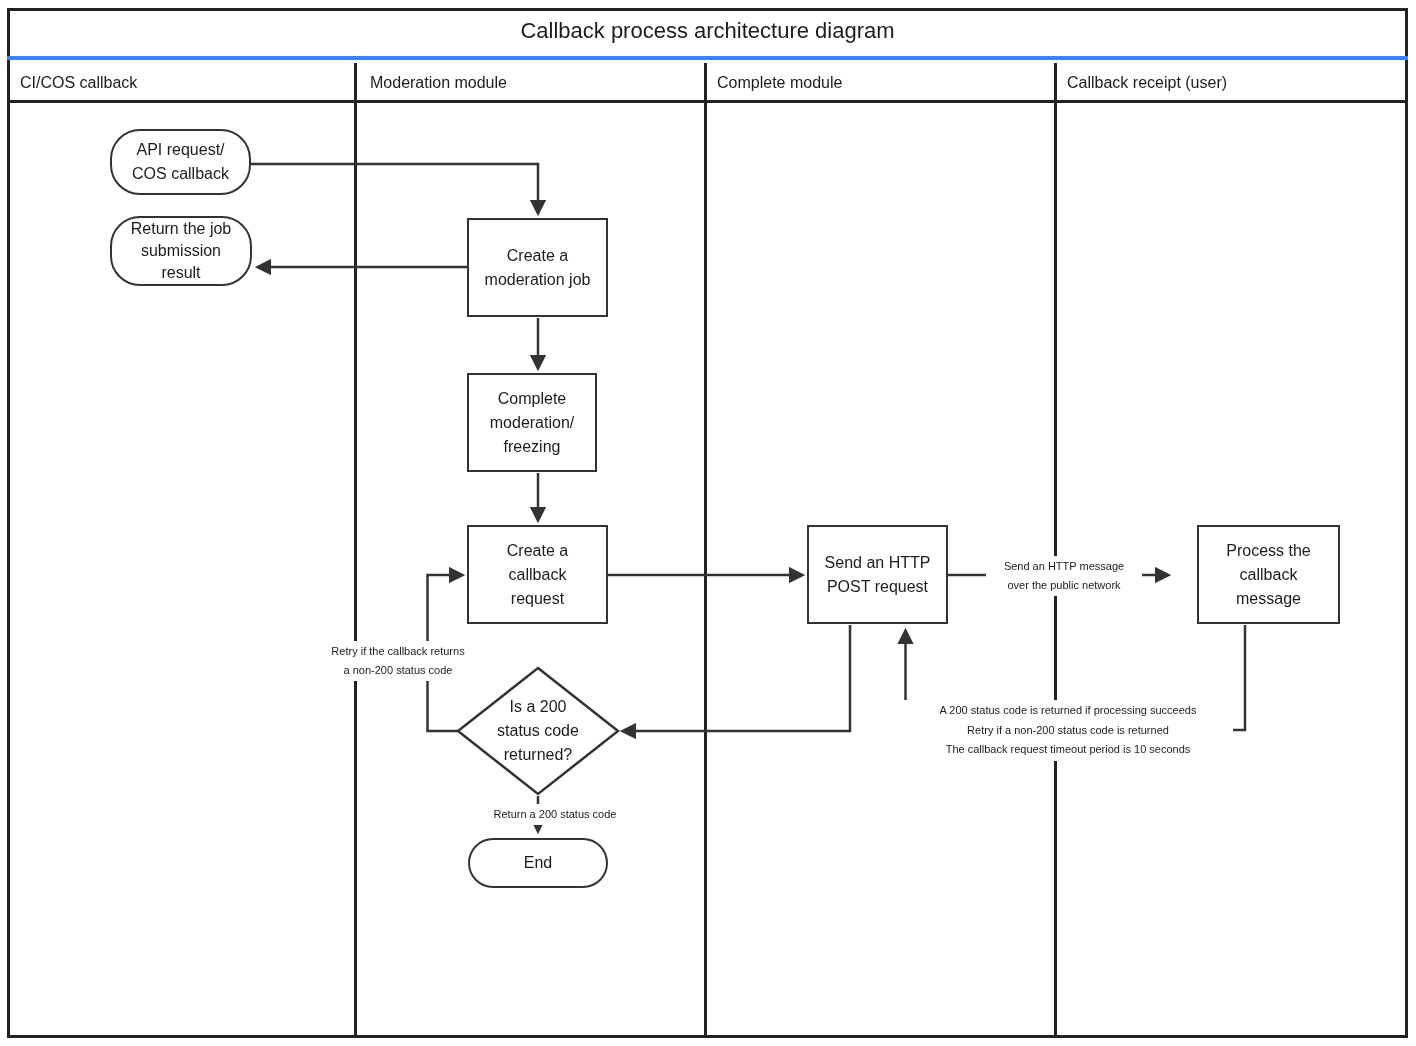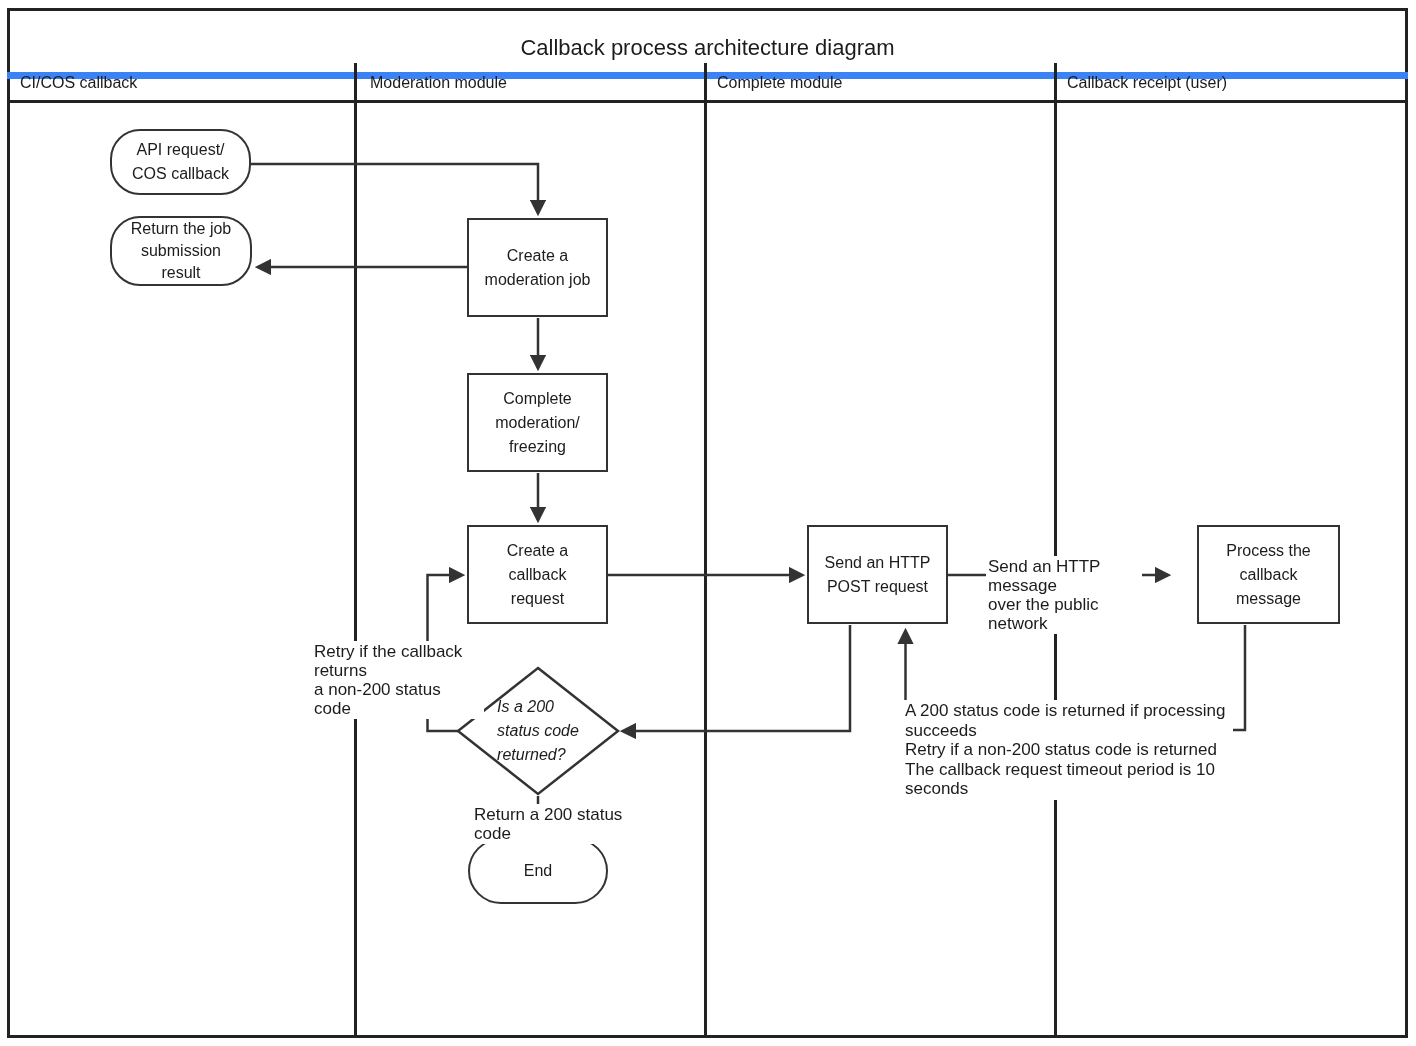--- a/index.html
+++ b/index.html
@@ -13,22 +13,22 @@
   }
   .abs { position: absolute; }
 
   
   .frame {
     left: 7px; top: 8px; width: 1401px; height: 1030px;
     border: 3px solid #222222;
     z-index: 1;
   }
   .title-bar {
-    left: 7px; top: 24px; width: 1401px; height: 55px;
-    border-bottom: 7px solid #3b82f6;
+    left: 7px; top: 5px; width: 1401px; height: 55px;
+    border-bottom: 4px solid #3b82f6;
     display: flex; align-items: center; justify-content: center;
     font-size: 22px;
     z-index: 2;
   }
   .header-row {
     left: 7px; top: 63px; width: 1401px; height: 40px;
     border-bottom: 3px solid #222222;
     z-index: 2;
   }
   .lane-header {
@@ -64,43 +64,44 @@
     text-align: center;
     font-size: 16px; line-height: 24px;
     white-space: pre-line;
     z-index: 5;
   }
   .stadium { border-radius: 30px; }
   .pill { border-radius: 35px; }
   .tight { line-height: 22px; }
   .diamond-text {
     display: flex; align-items: center; justify-content: center;
+    text-align: center;
     font-size: 16px; line-height: 24px;
     white-space: pre-line;
     z-index: 6;
-    font-style: italic;
   }
 
   
   .edge-label {
     background: #ffffff;
-    font-size: 17px; line-height: 19px;
+    text-align: center;
+    font-size: 11px; line-height: 19px;
     white-space: pre-line;
     padding: 1px 2px;
     z-index: 6;
   }
 
   
   #n-api        { left: 110px; top: 129px; width: 141px; height: 66px; }
   #n-return     { left: 110px; top: 216px; width: 142px; height: 70px; }
   #n-createjob  { left: 467px; top: 218px; width: 141px; height: 99px; }
-  #n-complete   { left: 467px; top: 373px; width: 141px; height: 99px; }
+  #n-complete   { left: 467px; top: 373px; width: 130px; height: 99px; }
   #n-createcb   { left: 467px; top: 525px; width: 141px; height: 99px; }
   #n-decision   { left: 462px; top: 697px; width: 152px; height: 68px; }
-  #n-end        { left: 468px; top: 838px; width: 140px; height: 66px; }
+  #n-end        { left: 468px; top: 838px; width: 140px; height: 50px; }
   #n-post       { left: 807px; top: 525px; width: 141px; height: 99px; }
   #n-process    { left: 1173px; top: 525px; width: 143px; height: 99px; margin-left: 24px; }
 
   
   #l-retry   { left: 312px; top: 641px; width: 172px; }
   #l-ret200  { left: 472px; top: 804px; width: 166px; }
   #l-sendmsg { left: 986px; top: 556px; width: 156px; }
   #l-notes   { left: 903px; top: 700px; width: 330px; line-height: 19.5px; }
 
   

